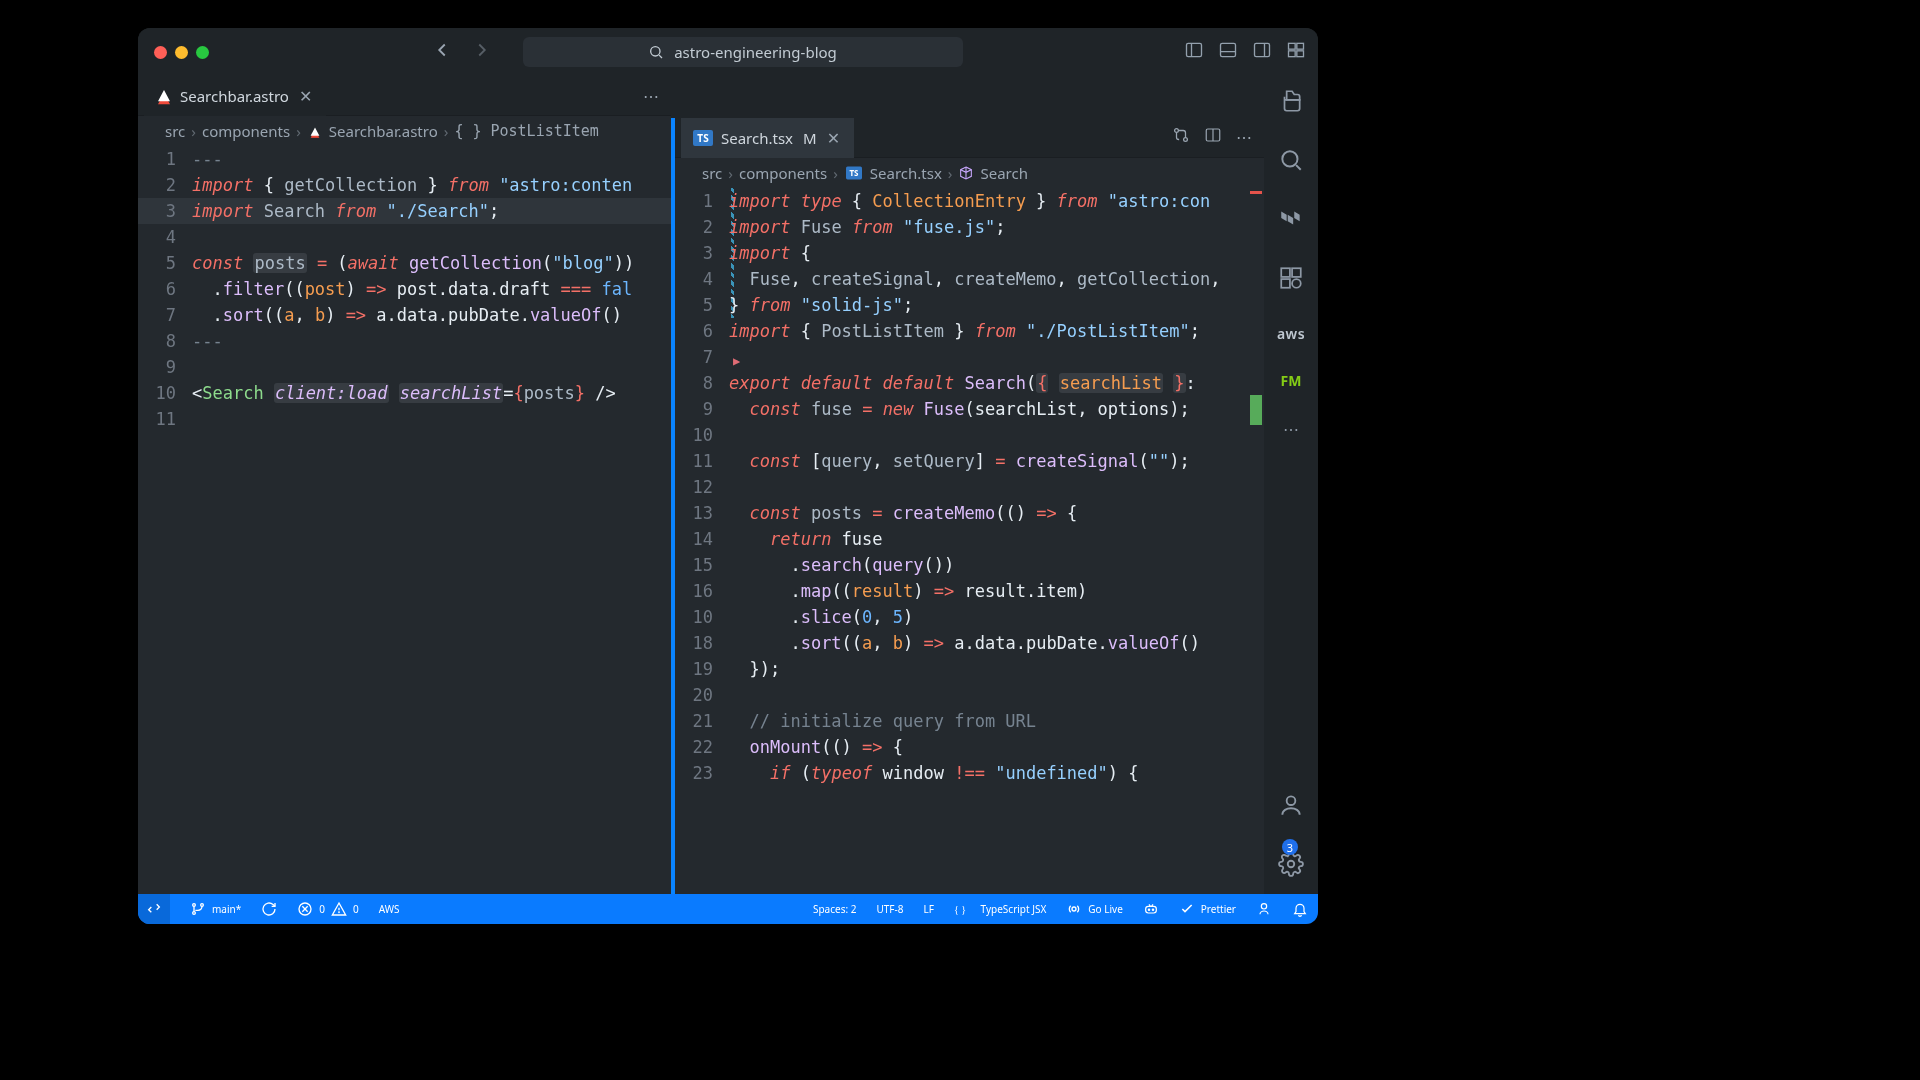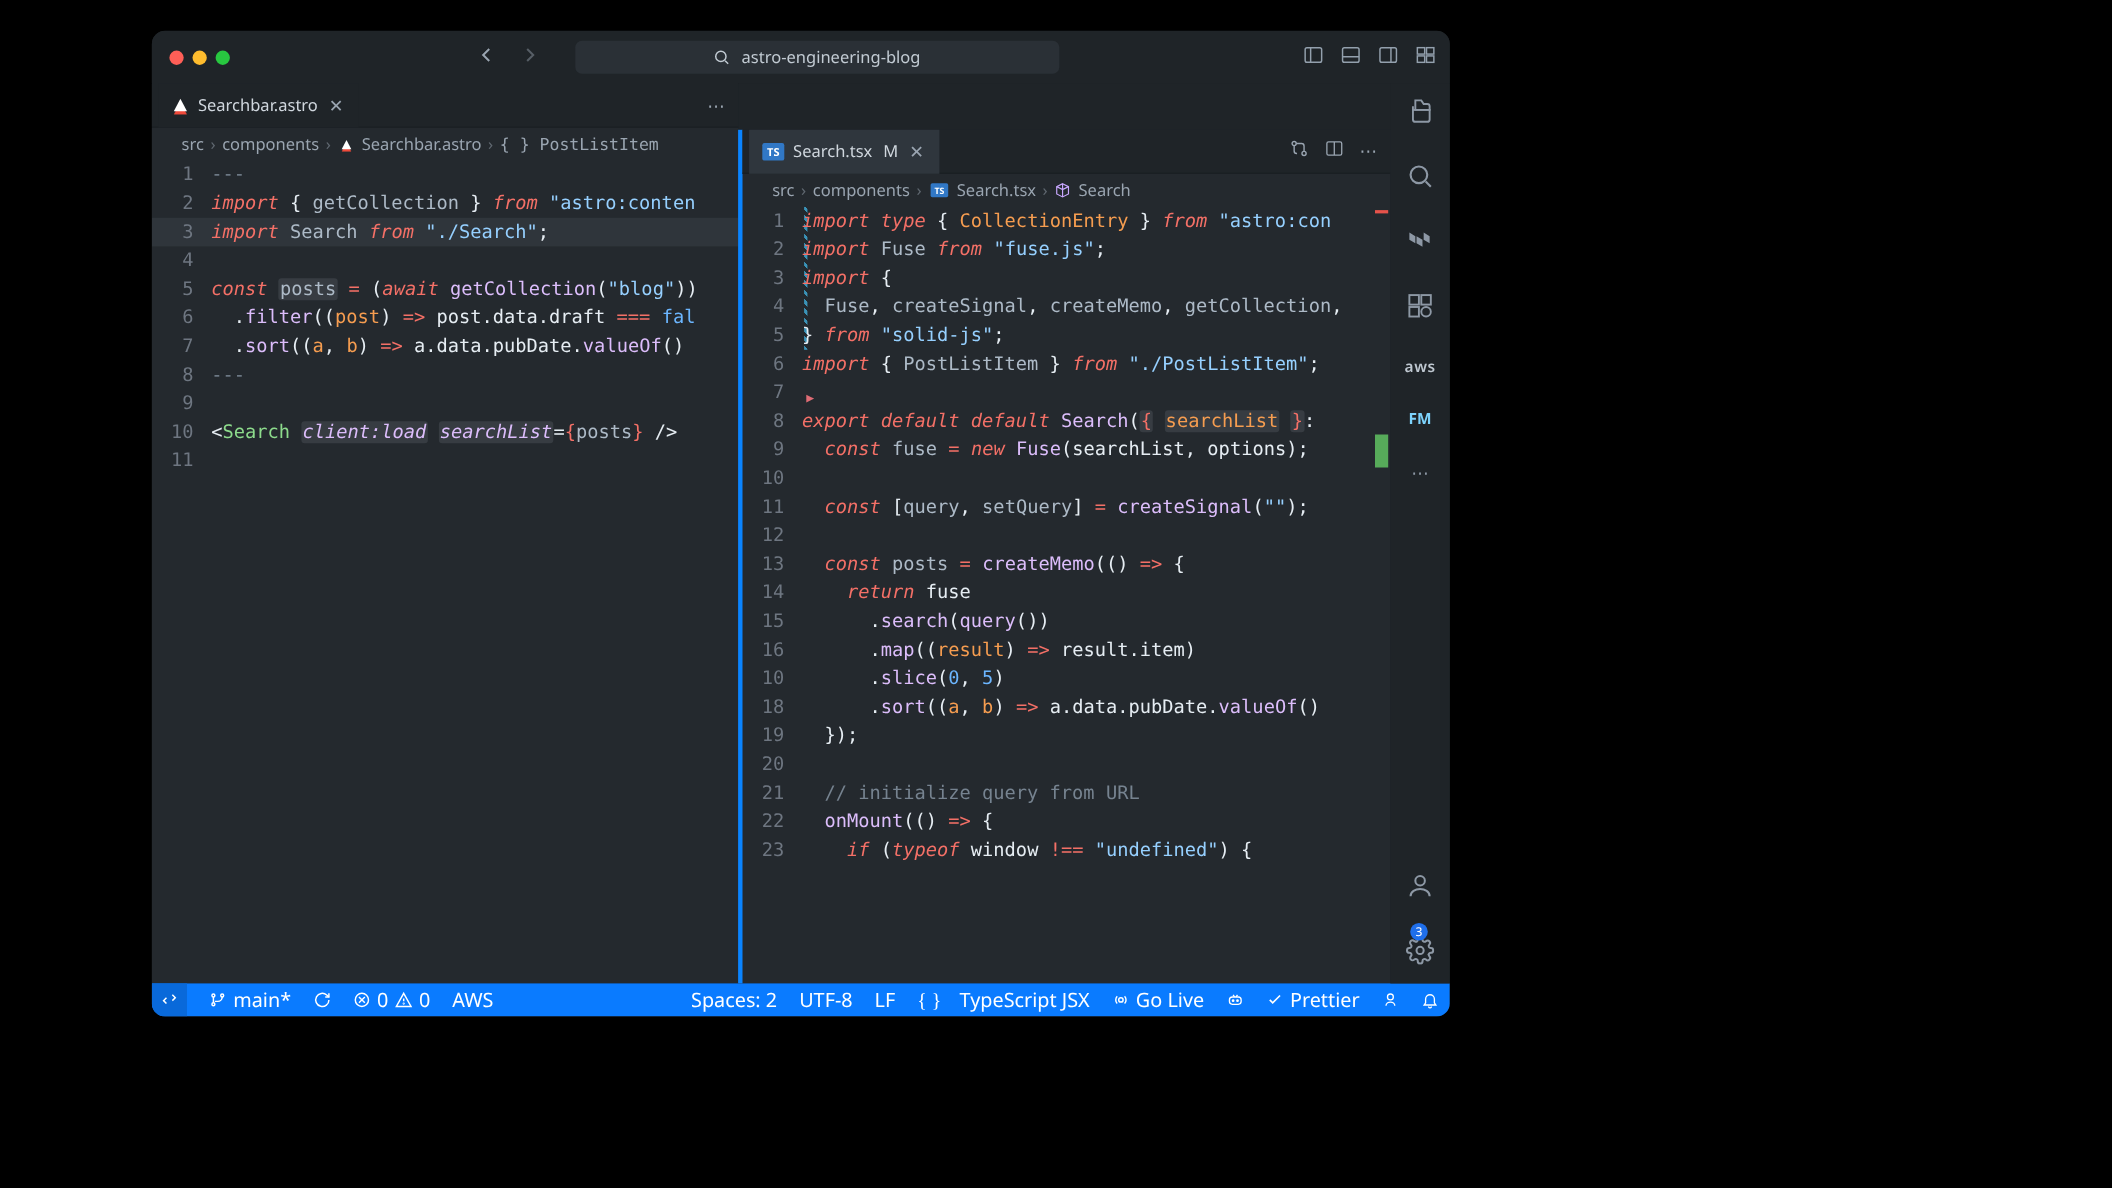--- a/index.html
+++ b/index.html
@@ -43,21 +43,21 @@
   .pane { display: flex; flex-direction: column; min-width: 0; background: #24292e; }
   .pane.left { flex: 0 0 533px; }
   .pane.right { flex: 1; border-left: 4px solid #0a84ff; margin-top: 42px; }
   .activitybar {
     width: 54px; background: #1f2428; display: flex; flex-direction: column; align-items: center;
     padding-top: 12px; gap: 28px; color: #8d98a5; position: relative;
   }
   .activitybar .spacer { flex: 1; }
   .activitybar svg { width: 26px; height: 26px; }
   .aws-label { font-size: 14px; font-weight: 600; letter-spacing: 0.5px; color: #bfc8d1; }
-  .fm-label { font-size: 14px; font-weight: 700; color: #7dd3fc; }
+  .fm-label { font-size: 14px; font-weight: 700; color: #84cc16; }
   .badge3 {
     position: absolute; font-size: 11px; background: #1f6feb; color: #fff;
     border-radius: 50%; width: 16px; height: 16px; display: flex; align-items: center; justify-content: center;
     right: 6px; margin-top: 16px;
   }
   .account-wrap { position: relative; }
   
   .tabbar {
     height: 40px; background: #1f2428; display: flex; align-items: center; padding: 0 6px; gap: 8px;
     border-bottom: 1px solid #1a1e22;
@@ -124,21 +124,21 @@
   .at  { color: #dcbdfb; font-style: italic; }
   .bx  { background: rgba(110,118,129,0.25); border-radius: 3px; padding: 0 1px; }
   
   .mm { position: absolute; right: 2px; top: 3px; width: 12px; }
   .mm .mk { width: 12px; height: 3px; margin-bottom: 1px; }
   .mm .r { background: #e5534b; }
   .mm .g { background: #57ab5a; }
   
   .statusbar {
     height: 30px; background: #0a7bff; color: #fff; display: flex; align-items: center;
-    padding: 0 10px; font-size: 18px; gap: 20px;
+    padding: 0 10px; font-size: 10px; gap: 20px;
   }
   .statusbar .grow { flex: 1; }
   .statusbar .sec { display: flex; align-items: center; gap: 6px; }
   .statusbar svg { width: 16px; height: 16px; }
   .statusbar .remote {
     height: 30px; padding: 0 8px; margin-left: -10px; display: flex; align-items: center;
     background: #0969da;
   }
 </style>
 </head>

